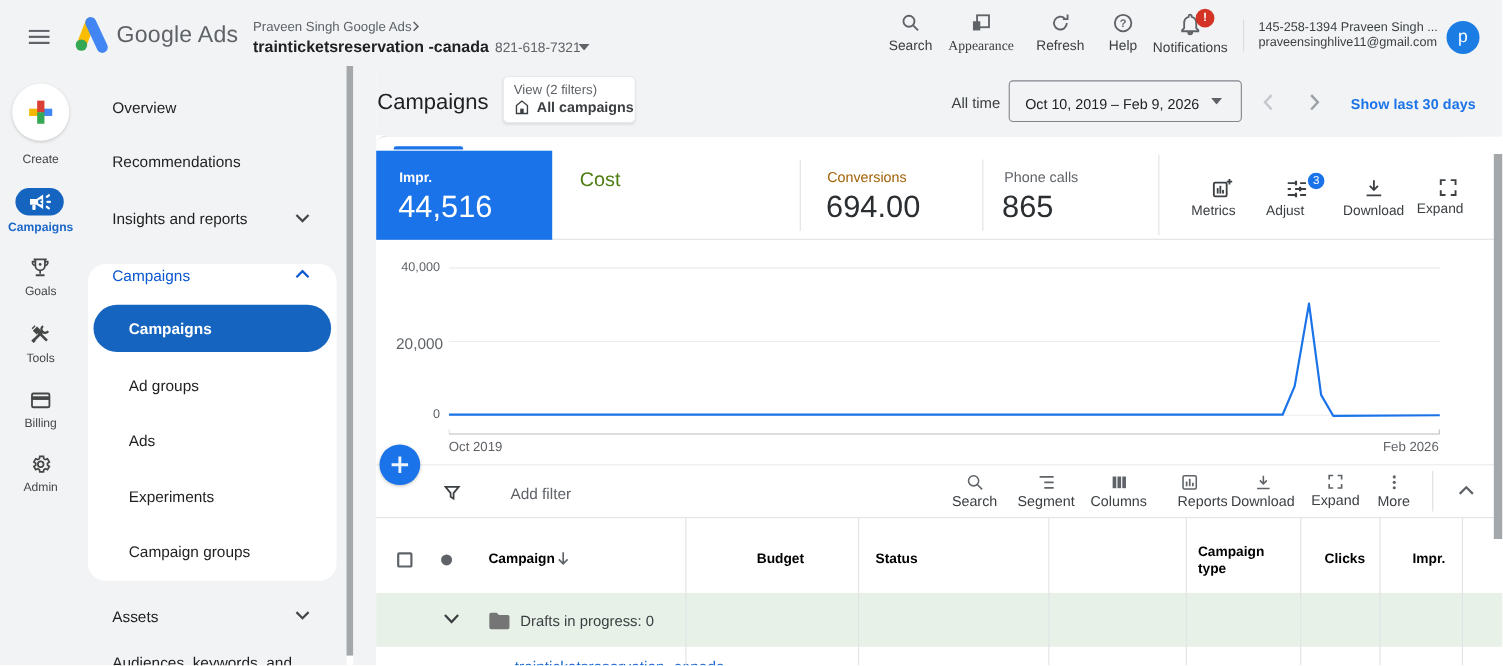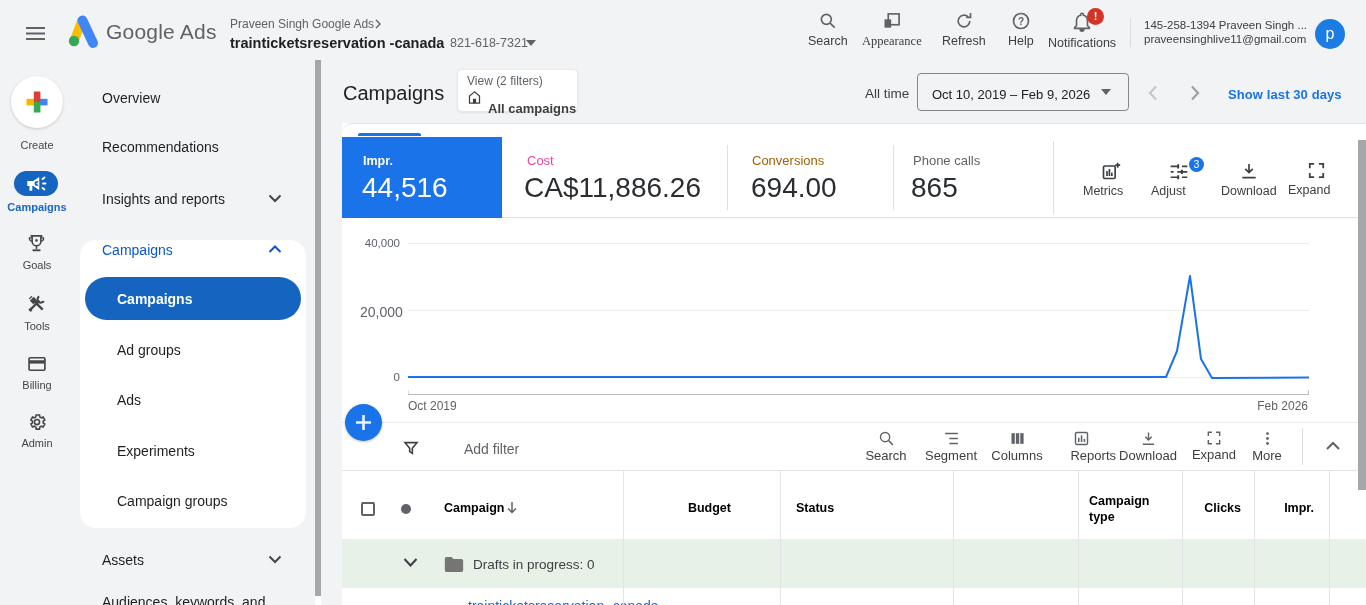--- a/index.html
+++ b/index.html
@@ -188,22 +188,21 @@
 
   <div class="abs" style="left:358px;top:133px;width:63px;height:3px;background:#1a73e8;border-radius:2px 2px 0 0;"></div>
 
   <div class="abs" style="left:342px;top:137px;width:1024px;height:81px;border-bottom:1px solid #dfe1e3;"></div>
   <div class="abs" style="left:342px;top:137px;width:160px;height:81px;background:#1a73e8;"></div>
   <div class="abs" style="left:363px;top:154px;font-size:12.5px;font-weight:bold;color:#fff;">Impr.</div>
   <div class="abs" style="left:362px;top:172px;font-size:28px;color:#fff;">44,516</div>
   <div class="abs" style="left:727px;top:145px;width:1px;height:65px;background:#dfe1e3;"></div>
   <div class="abs" style="left:893px;top:145px;width:1px;height:65px;background:#dfe1e3;"></div>
   <div class="abs" style="left:1053px;top:141px;width:1px;height:73px;background:#dfe1e3;"></div>
-  <div class="abs" style="left:527px;top:153px;font-size:13px;color:#ec4899;">Cost</div>
-  <div class="abs" style="left:524px;top:172px;font-size:28px;color:#2b2e31;">CA$11,886.26</div>
+  <div class="abs" style="left:527px;top:153px;font-size:18px;color:#4d7c0f;">Cost</div>
   <div class="abs" style="left:752px;top:153px;font-size:13px;color:#a16207;">Conversions</div>
   <div class="abs" style="left:751px;top:172px;font-size:28px;color:#2b2e31;">694.00</div>
   <div class="abs" style="left:913px;top:153px;font-size:13px;color:#5f6368;">Phone calls</div>
   <div class="abs" style="left:911px;top:172px;font-size:28px;color:#2b2e31;">865</div>
 
   <div class="scico" style="left:1083px;">
       <svg width="20" height="20" viewBox="0 0 24 24">
         <rect x="3" y="6" width="14" height="15" rx="1.5" fill="none" stroke="#3c4043" stroke-width="2"></rect>
         <rect x="6.2" y="12" width="2" height="6" fill="#3c4043"></rect>
         <rect x="9.1" y="9.5" width="2" height="8.5" fill="#3c4043"></rect>
@@ -343,21 +342,21 @@
   <div class="abs" style="left:468px;top:598px;font-size:14px;color:#1967d2;">trainticketsreservation -canada</div>
   <div id="headband"></div>
   <div class="abs" style="left:343px;top:82px;font-size:20px;color:#202124;">Campaigns</div>
 
   <div class="abs" style="left:457px;top:69px;width:121px;height:43px;background:#fff;border-radius:5px;border:1px solid #e6e8ea;box-shadow:0 1px 2px rgba(0,0,0,0.08);"></div>
   <div class="abs" style="left:467px;top:74px;font-size:12px;color:#5f6368;">View (2 filters)</div>
   <svg class="abs" style="left:467px;top:90px;" width="15" height="15" viewBox="0 0 24 24">
       <path d="M12,3 L4,9.5 V21 h16 V9.5 Z" fill="none" stroke="#3c4043" stroke-width="2"></path>
       <rect x="9.5" y="14" width="5" height="7" fill="#3c4043"></rect>
     </svg>
-  <div class="abs" style="left:488px;top:90px;font-size:13px;font-weight:bold;color:#3c4043;margin-top:11px;">All campaigns</div>
+  <div class="abs" style="left:488px;top:90px;font-size:13px;font-weight:bold;color:#3c4043;">All campaigns</div>
 
   <div class="abs" style="left:865px;top:86px;font-size:13.5px;color:#3c4043;">All time</div>
   <div class="abs" style="left:917px;top:73px;width:212px;height:38px;border:1px solid #80868b;border-radius:4px;"></div>
   <div class="abs" style="left:932px;top:87px;font-size:13px;color:#202124;">Oct 10, 2019 – Feb 9, 2026</div>
   <svg class="abs" style="left:1101px;top:89px;" width="10" height="6" viewBox="0 0 10 6">
       <path d="M0,0 L10,0 L5,6 Z" fill="#5f6368"></path>
     </svg>
   <svg class="abs" style="left:1148px;top:85px;" width="10" height="16" viewBox="0 0 10 16">
       <path d="M8,1.5 L2,8 L8,14.5" stroke="#c4c7cb" stroke-width="2.2" fill="none"></path>
     </svg>

